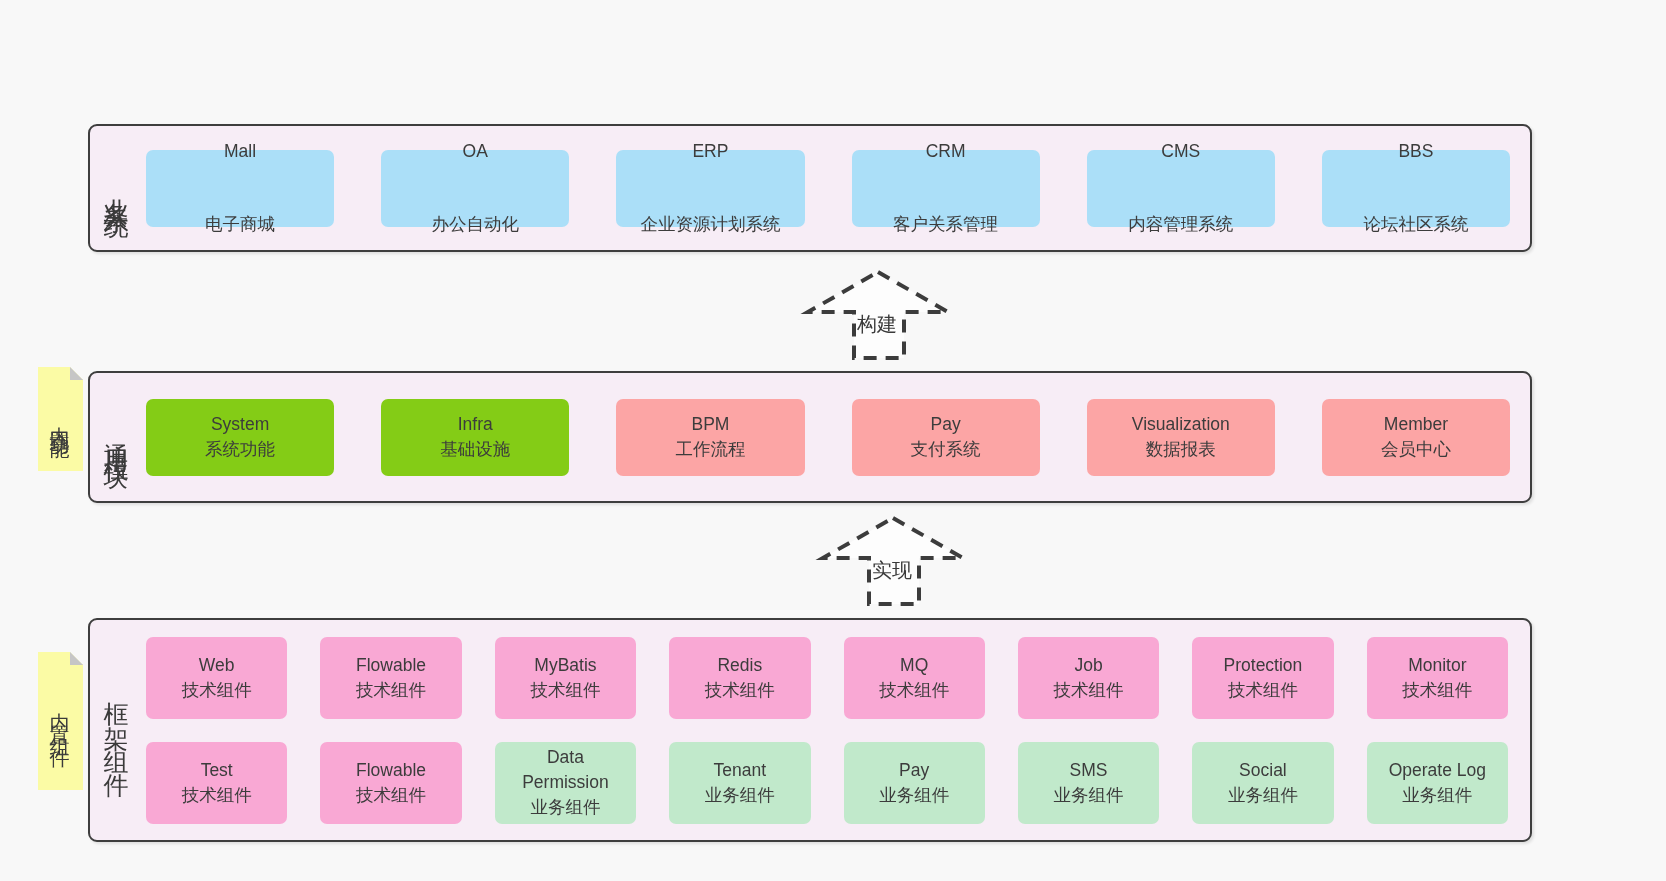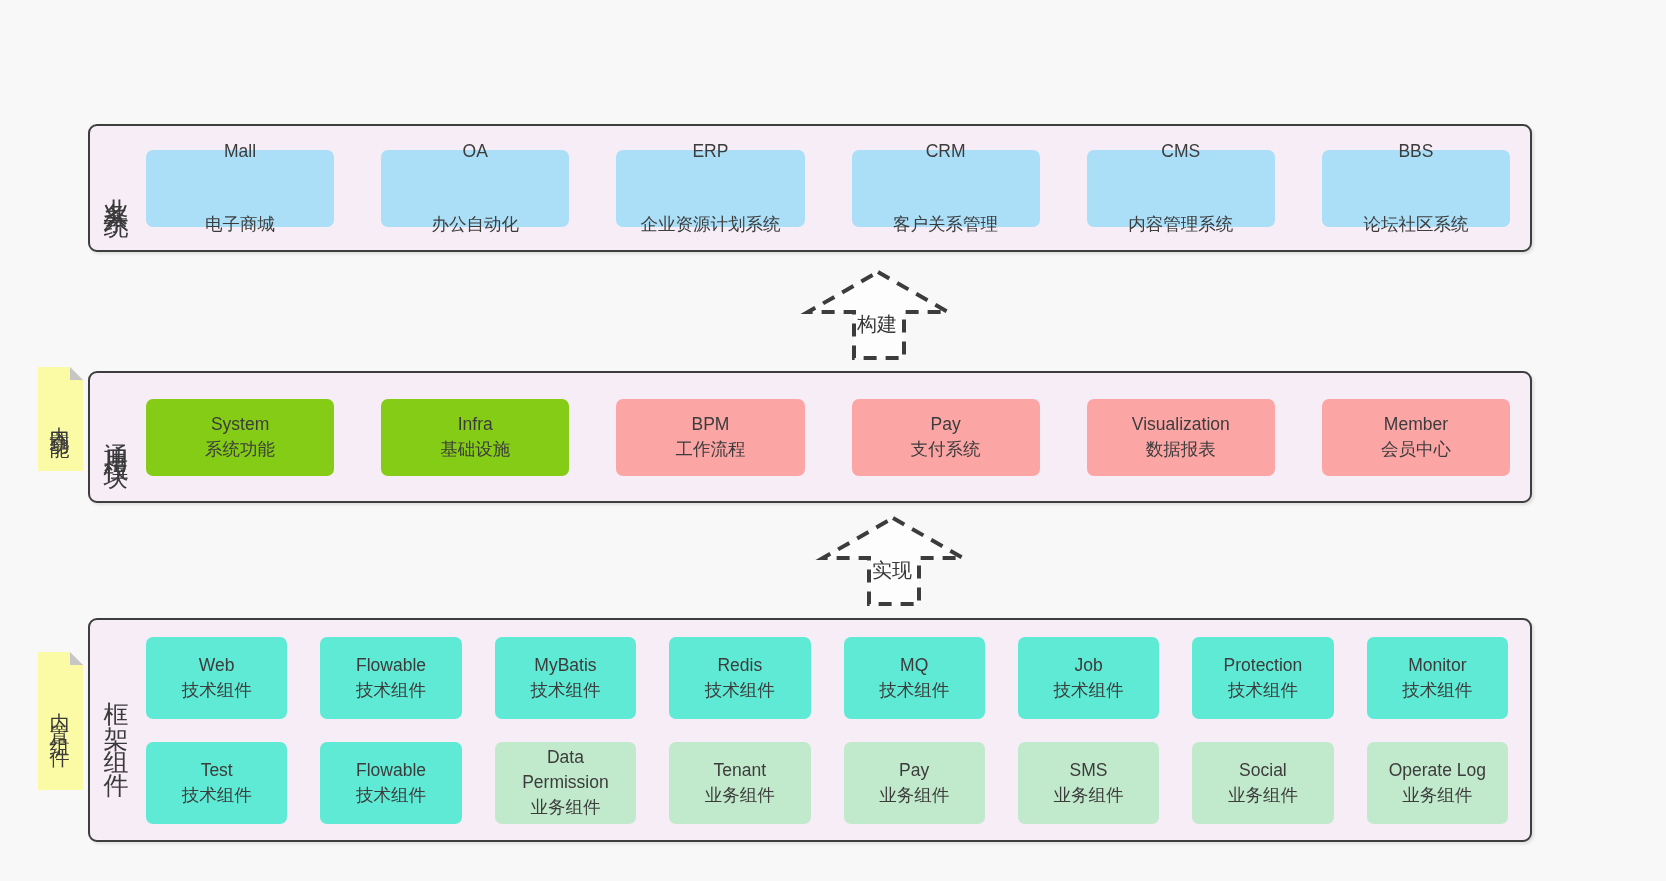--- a/index.html
+++ b/index.html
@@ -49,21 +49,21 @@
     align-items:center; justify-content:center;
     text-align:center;
     font-size:17.5px; line-height:25px;
     padding:0 12px;
   }
   .box-row .box { height:82px; }
 
   .c-blue       { background:#abdff8;gap:48px; }
   .c-red        { background:#84cc16; }
   .c-pink       { background:#fca5a5; }
-  .c-green      { background:#5eead4; }
+  .c-green      { background:#f9a8d4; }
   .c-lightgreen { background:#c1e9cb; }
 
   .sticky {
     position:absolute; left:38px; width:45px;
     background:#fbfba5;
     box-shadow:1px 2px 3px rgba(0,0,0,0.22);
     clip-path:polygon(0 0, calc(100% - 13px) 0, 100% 13px, 100% 100%, 0 100%);
     display:flex; align-items:center; justify-content:center;
     writing-mode:vertical-rl; text-orientation:upright;
     font-size:20px; color:#3a3a3a;

